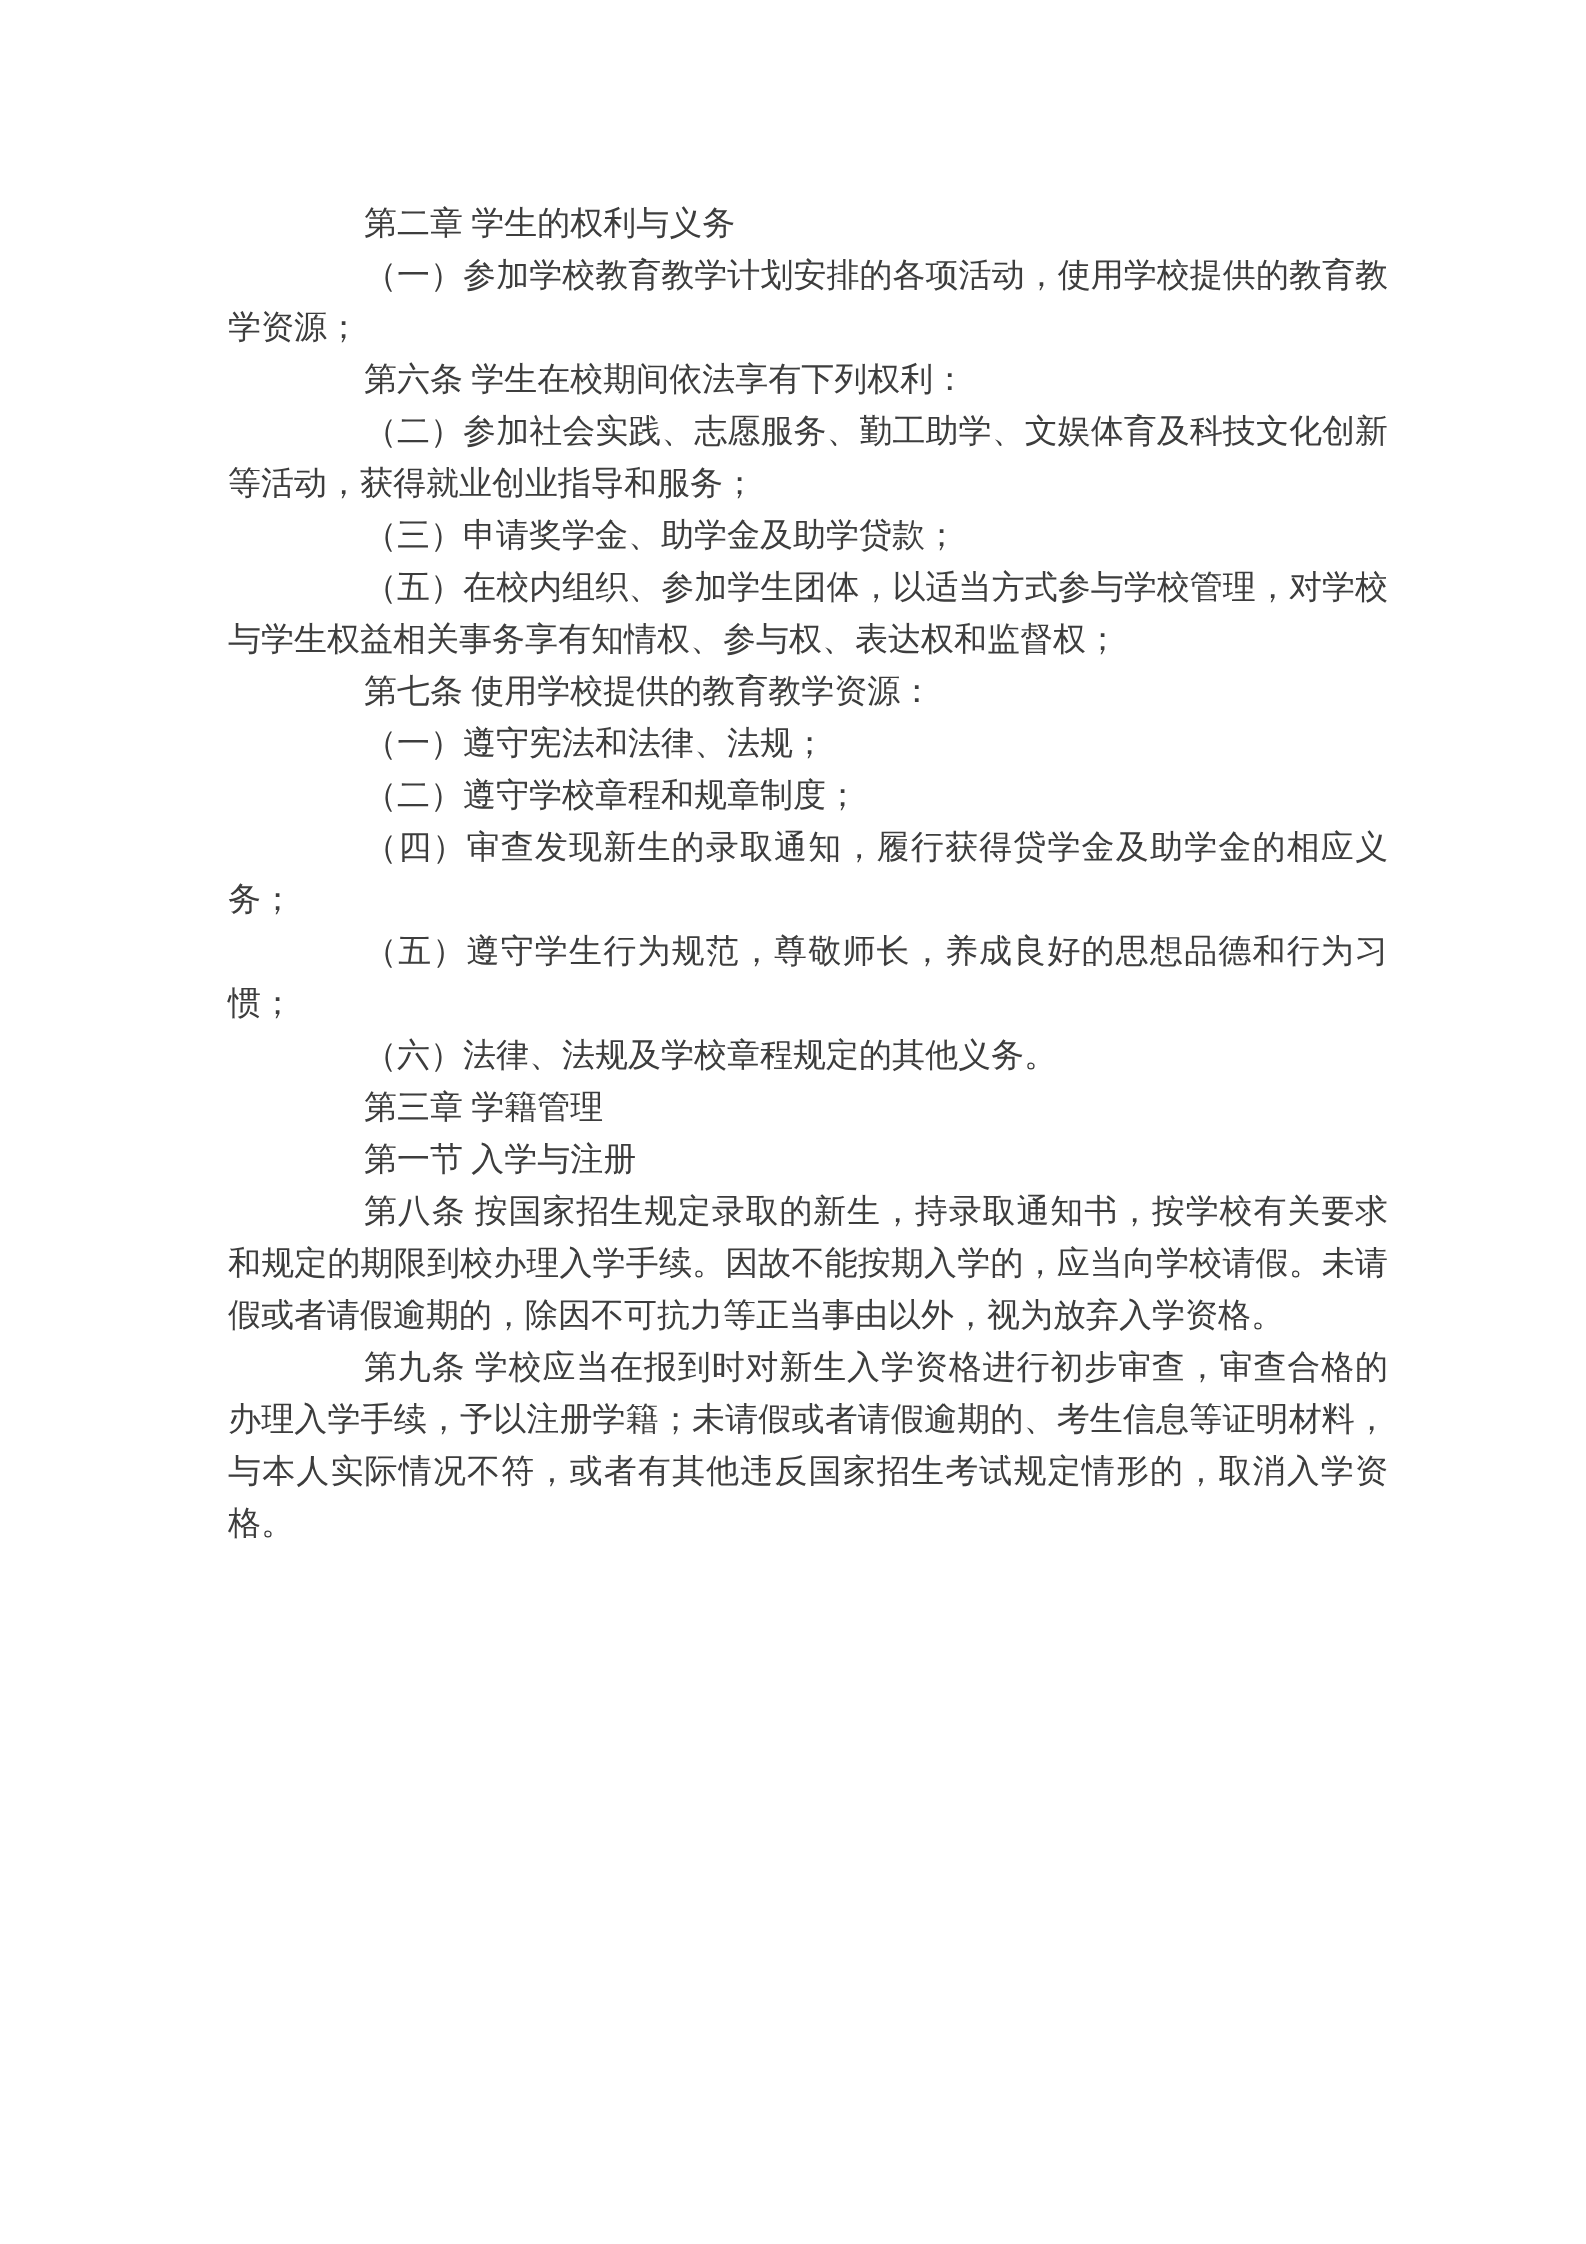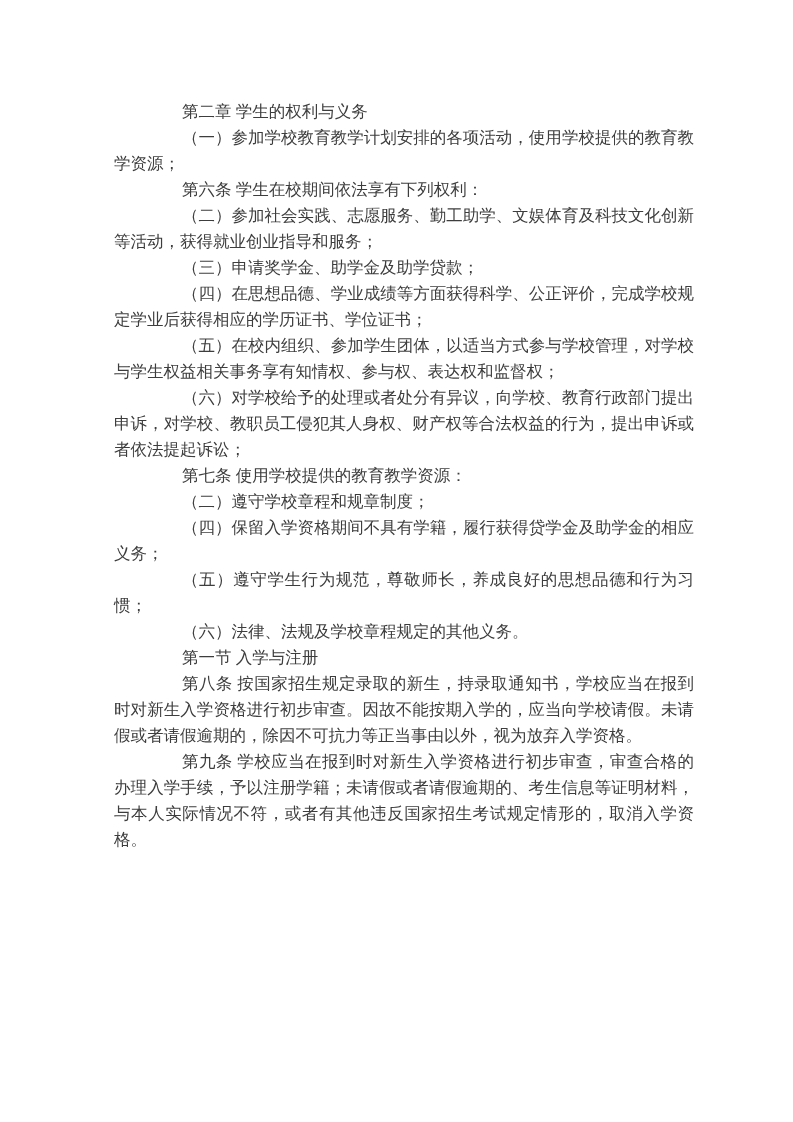--- a/index.html
+++ b/index.html
@@ -35,25 +35,25 @@
 </head>
 <body>
 
 <div class="page">
   <div class="doc-body">
     <p>第二章 学生的权利与义务</p>
     <p>（一）参加学校教育教学计划安排的各项活动，使用学校提供的教育教学资源；</p>
     <p>第六条 学生在校期间依法享有下列权利：</p>
     <p>（二）参加社会实践、志愿服务、勤工助学、文娱体育及科技文化创新等活动，获得就业创业指导和服务；</p>
     <p>（三）申请奖学金、助学金及助学贷款；</p>
-    <p>（四）在思想品德、学业成绩等方面获得科学、公正评价，完成学校规定学业后获得相应的学历证书、学位证书；</p>
     <p>（五）在校内组织、参加学生团体，以适当方式参与学校管理，对学校与学生权益相关事务享有知情权、参与权、表达权和监督权；</p>
-    <p>（六）对学校给予的处理或者处分有异议，向学校、教育行政部门提出申诉，对学校、教职员工侵犯其人身权、财产权等合法权益的行为，提出申诉或者依法提起诉讼；</p>
     <p>第七条 使用学校提供的教育教学资源：</p>
+    <p>（一）遵守宪法和法律、法规；</p>
     <p>（二）遵守学校章程和规章制度；</p>
-    <p>（四）保留入学资格期间不具有学籍，履行获得贷学金及助学金的相应义务；</p>
+    <p>（四）审查发现新生的录取通知，履行获得贷学金及助学金的相应义务；</p>
     <p>（五）遵守学生行为规范，尊敬师长，养成良好的思想品德和行为习惯；</p>
     <p>（六）法律、法规及学校章程规定的其他义务。</p>
+    <p>第三章 学籍管理</p>
     <p>第一节 入学与注册</p>
-    <p>第八条 按国家招生规定录取的新生，持录取通知书，学校应当在报到时对新生入学资格进行初步审查。因故不能按期入学的，应当向学校请假。未请假或者请假逾期的，除因不可抗力等正当事由以外，视为放弃入学资格。</p>
+    <p>第八条 按国家招生规定录取的新生，持录取通知书，按学校有关要求和规定的期限到校办理入学手续。因故不能按期入学的，应当向学校请假。未请假或者请假逾期的，除因不可抗力等正当事由以外，视为放弃入学资格。</p>
     <p>第九条 学校应当在报到时对新生入学资格进行初步审查，审查合格的办理入学手续，予以注册学籍；未请假或者请假逾期的、考生信息等证明材料，与本人实际情况不符，或者有其他违反国家招生考试规定情形的，取消入学资格。</p>
   </div>
 </div>
 
 </body></html>

